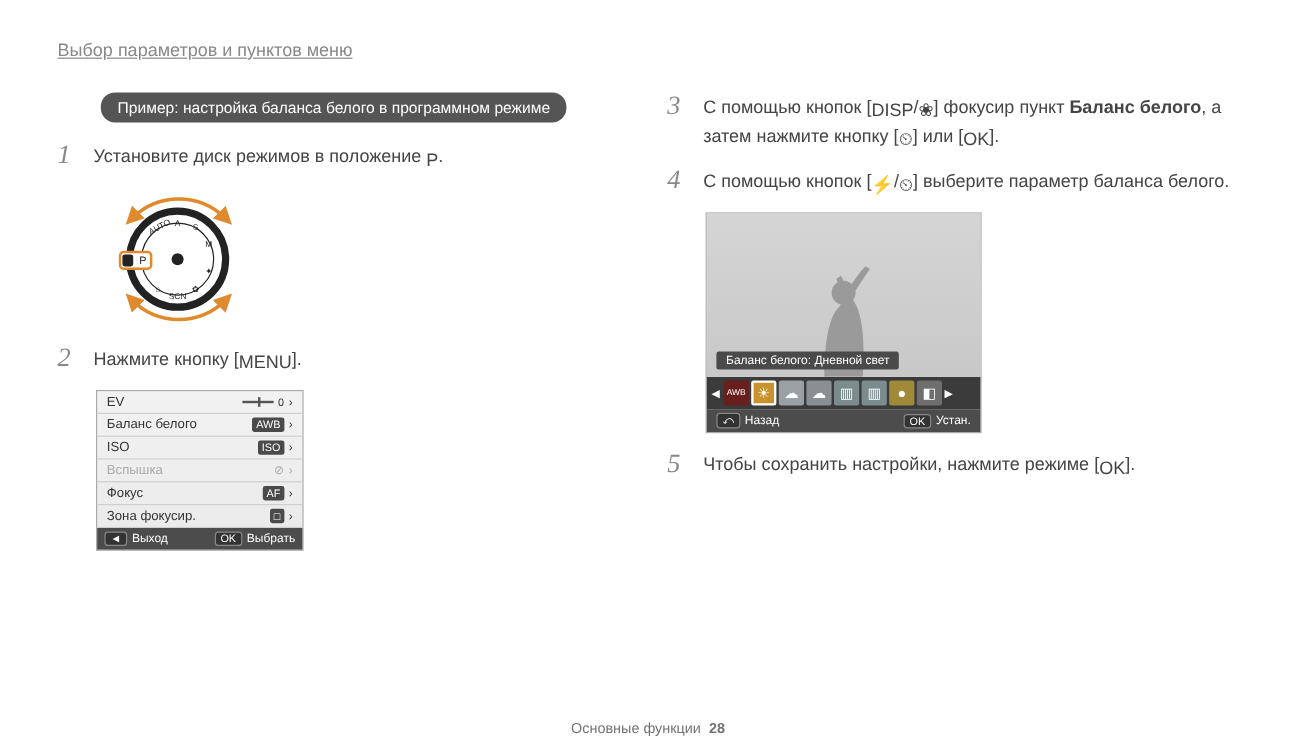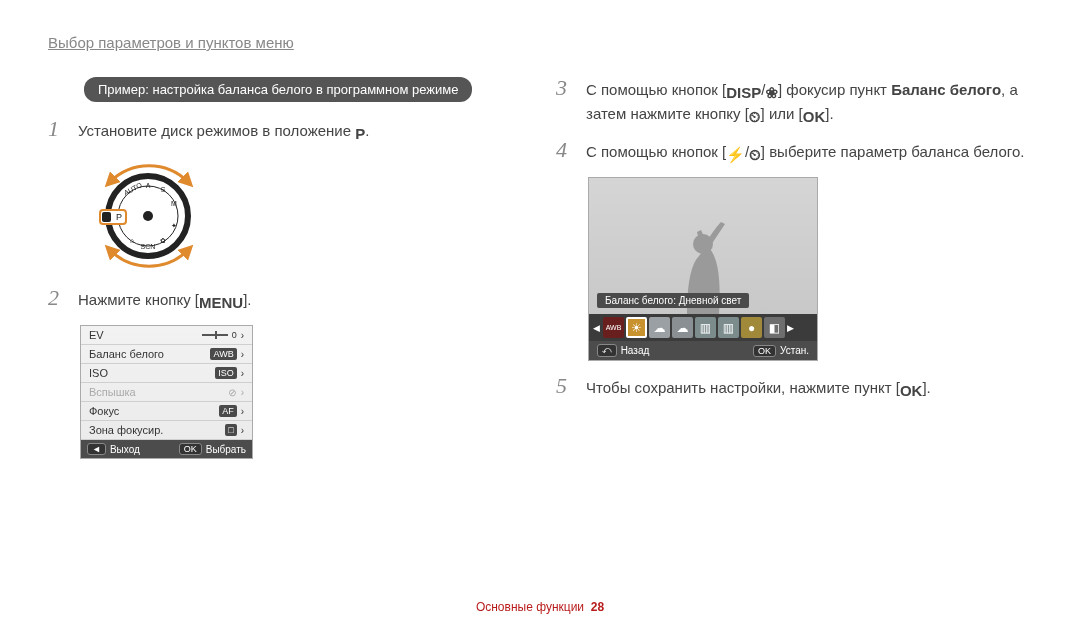--- a/index.html
+++ b/index.html
@@ -47,21 +47,21 @@
     font-size: 22px;
     font-style: italic;
     line-height: 1;
     font-family: "Times New Roman", serif;
     min-width: 18px;
   }
   .step-body { padding-top: 2px; line-height: 1.4; }
   .inline-icon {
     display: inline-block;
     vertical-align: -3px;
-    font-weight: bold;
+    font-weight: normal;
     font-family: Arial, sans-serif;
     text-align: right;
   }
   .dial-area { margin: 8px 0 8px 22px; }
   .menu-list {
     width: 173px;
     margin: 6px 0 8px 32px;
     border: 1px solid #aaa;
     background: linear-gradient(#f2f2f2,#eaeaea);
     font-size: 11px;
@@ -123,21 +123,21 @@
     font-size:12px;
   }
   .wb-nav { color:#fff; width:8px; font-size:9px; }
   .preview-footer {
     background:#4c4c4c; color:#fff;
     display:flex; gap:18px;
     padding:3px 8px; font-size:10px;
   }
   .page-footer {
     position:absolute; bottom:16px; left:0; width:100%;
-    text-align:center; font-size:12px; color:#b91c1c;
+    text-align:center; font-size:12px; color:#737373;
   }
   .bold { font-weight: bold; }
 </style>
 </head>
 <body>
 
 <div class="page-header">Выбор параметров и пунктов меню</div>
 
 <div class="columns">
   <div class="col-left">
@@ -292,21 +292,21 @@
         <div class="foot-chunk" style="margin-left:auto">
           <span class="key-badge">OK</span>
           <span>Устан.</span>
         </div>
       </div>
     </div>
 
     <div class="step">
       <div class="step-num">5</div>
       <div class="step-body">
-        <span>Чтобы сохранить настройки, нажмите пункт [</span><span class="inline-icon">OK</span><span>].</span>
+        <span>Чтобы сохранить настройки, нажмите режиме [</span><span class="inline-icon">OK</span><span>].</span>
       </div>
     </div>
   </div>
 </div>
 
 <div class="page-footer">
   <span>Основные функции</span>&nbsp;&nbsp;<span class="bold">28</span>
 </div>
 
 </body></html>

